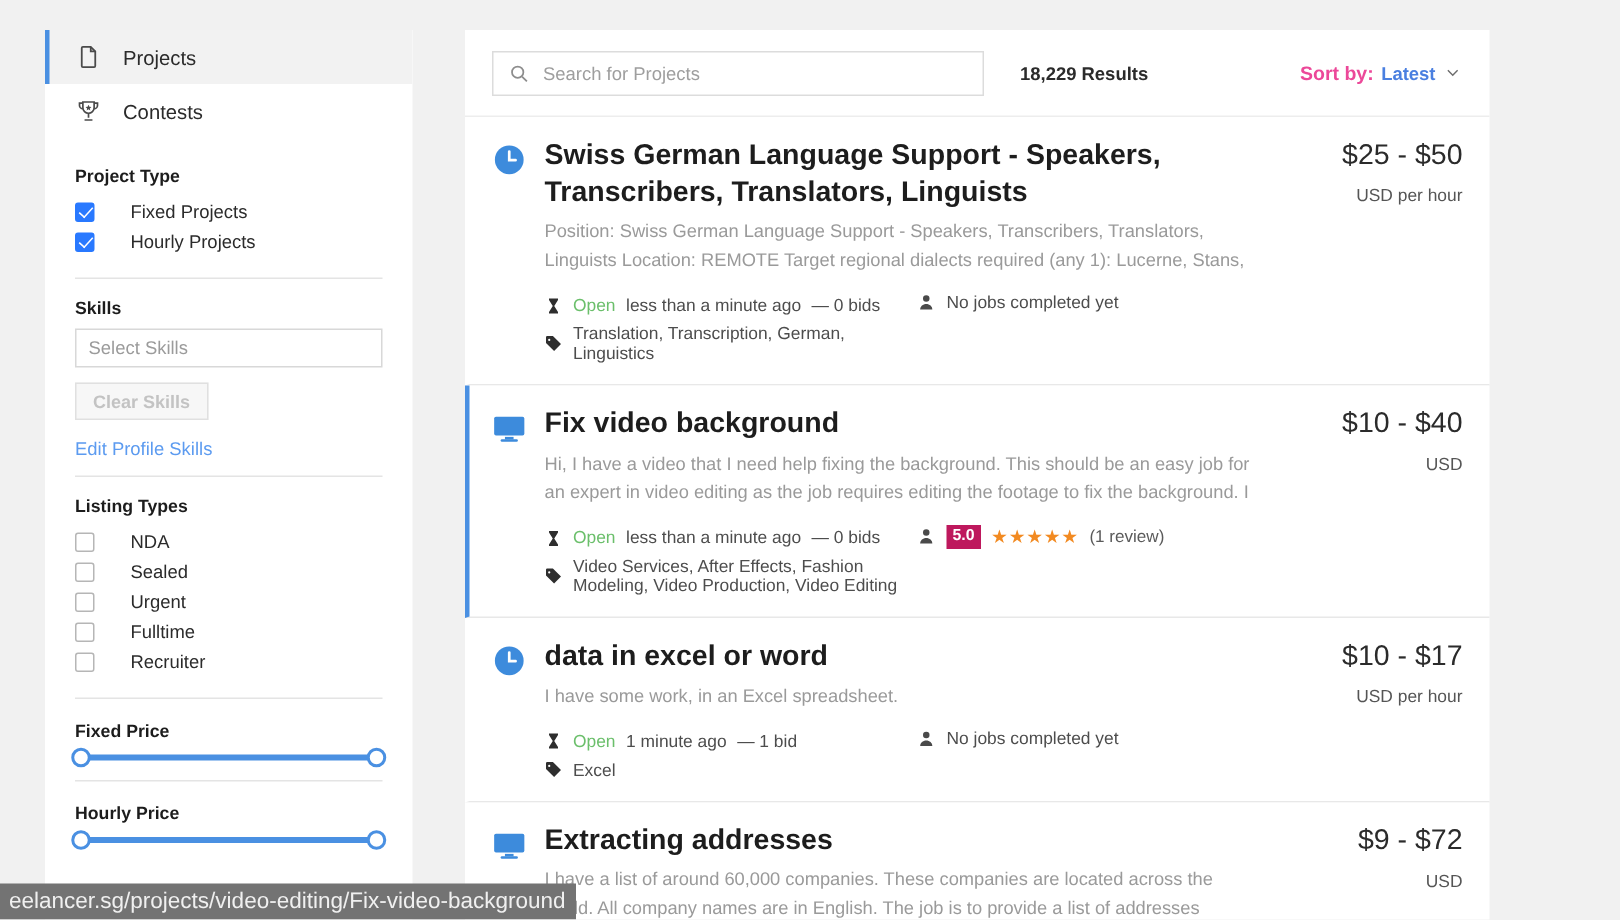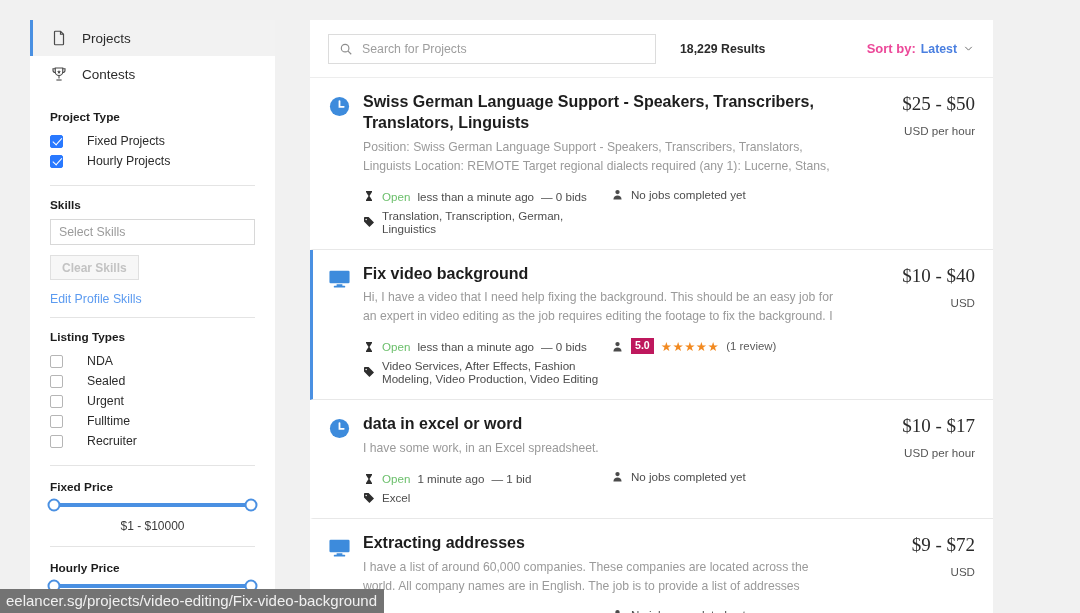--- a/index.html
+++ b/index.html
@@ -131,21 +131,21 @@
     border-bottom: 1px solid #e8e8e8;
     border-left: 3px solid transparent;
     display: flex;
     padding: 14px 18px 14px 15px;
     position: relative;
   }
   .card.active { border-left-color: #4a90e2; }
   .card-icon { width: 26px; flex: 0 0 26px; margin-top: 3px; }
   .card-body { flex: 1; padding-left: 9px; padding-right: 14px; min-width: 0; }
   .card-title {
-    font-size: 16px; font-weight: bold; color: #1d1d1d;
+    font-size: 19px; font-weight: bold; color: #1d1d1d;
     margin-bottom: 4px; line-height: 1.3;
   }
   .card-desc {
     font-size: 12.2px; color: #9a9a9a; line-height: 1.55;
     max-height: 38px; overflow: hidden;
   }
   .meta { margin-top: 11px; display: flex; align-items: flex-start; }
   .meta-left { width: 248px; flex: 0 0 248px; }
   .meta-line { display: flex; align-items: center; gap: 7px; height: 19px; }
   .meta-txt { font-size: 11.6px; color: #4d4d4d; }
@@ -154,21 +154,21 @@
   .tags-txt { font-size: 11.6px; color: #4d4d4d; }
   .meta-right { display: flex; align-items: center; gap: 7px; padding-top: 1px; }
   .rating-badge {
     background: #be185d; color: #fff; font-size: 10.6px; font-weight: bold;
     padding: 1px 4px; line-height: 1.3;
   }
   .stars { color: #f28a21; font-size: 12.5px; letter-spacing: 0.5px; }
   .review-txt { font-size: 11.4px; color: #5a5a5a; }
 
   .card-price { width: 126px; flex: 0 0 126px; text-align: right; padding-top: 1px; }
-  .price { font-size: 19px; color: #2b2b2b; white-space: nowrap; font-family: Liberation Serif, serif; }
+  .price { font-size: 19px; color: #2b2b2b; white-space: nowrap; }
   .price-unit { font-size: 11.6px; color: #555; margin-top: 9px; }
 
   
   .statusbar {
     position: absolute; left: 0; bottom: 0;
     background: #737373; color: #f0f0f0;
     font-size: 15px; padding: 3px 7px 4px 6px;
     font-family: "Liberation Sans", sans-serif;
     white-space: nowrap;
     z-index: 50;
@@ -262,21 +262,20 @@
     <div class="divider" style="margin-top:14px;"></div>
 
     <div class="sec">
       <div class="sec-title" style="margin-top:14px;">Fixed Price</div>
       <div class="slider-wrap">
         <div class="track">
           <span class="knob lo"></span>
           <span class="knob hi"></span>
         </div>
       </div>
-      <div class="range-val">$1 - $10000</div>
     </div>
 
     <div class="divider" style="margin-top:13px;"></div>
 
     <div class="sec">
       <div class="sec-title" style="margin-top:14px;">Hourly Price</div>
       <div class="slider-wrap">
         <div class="track">
           <span class="knob lo"></span>
           <span class="knob hi"></span>

